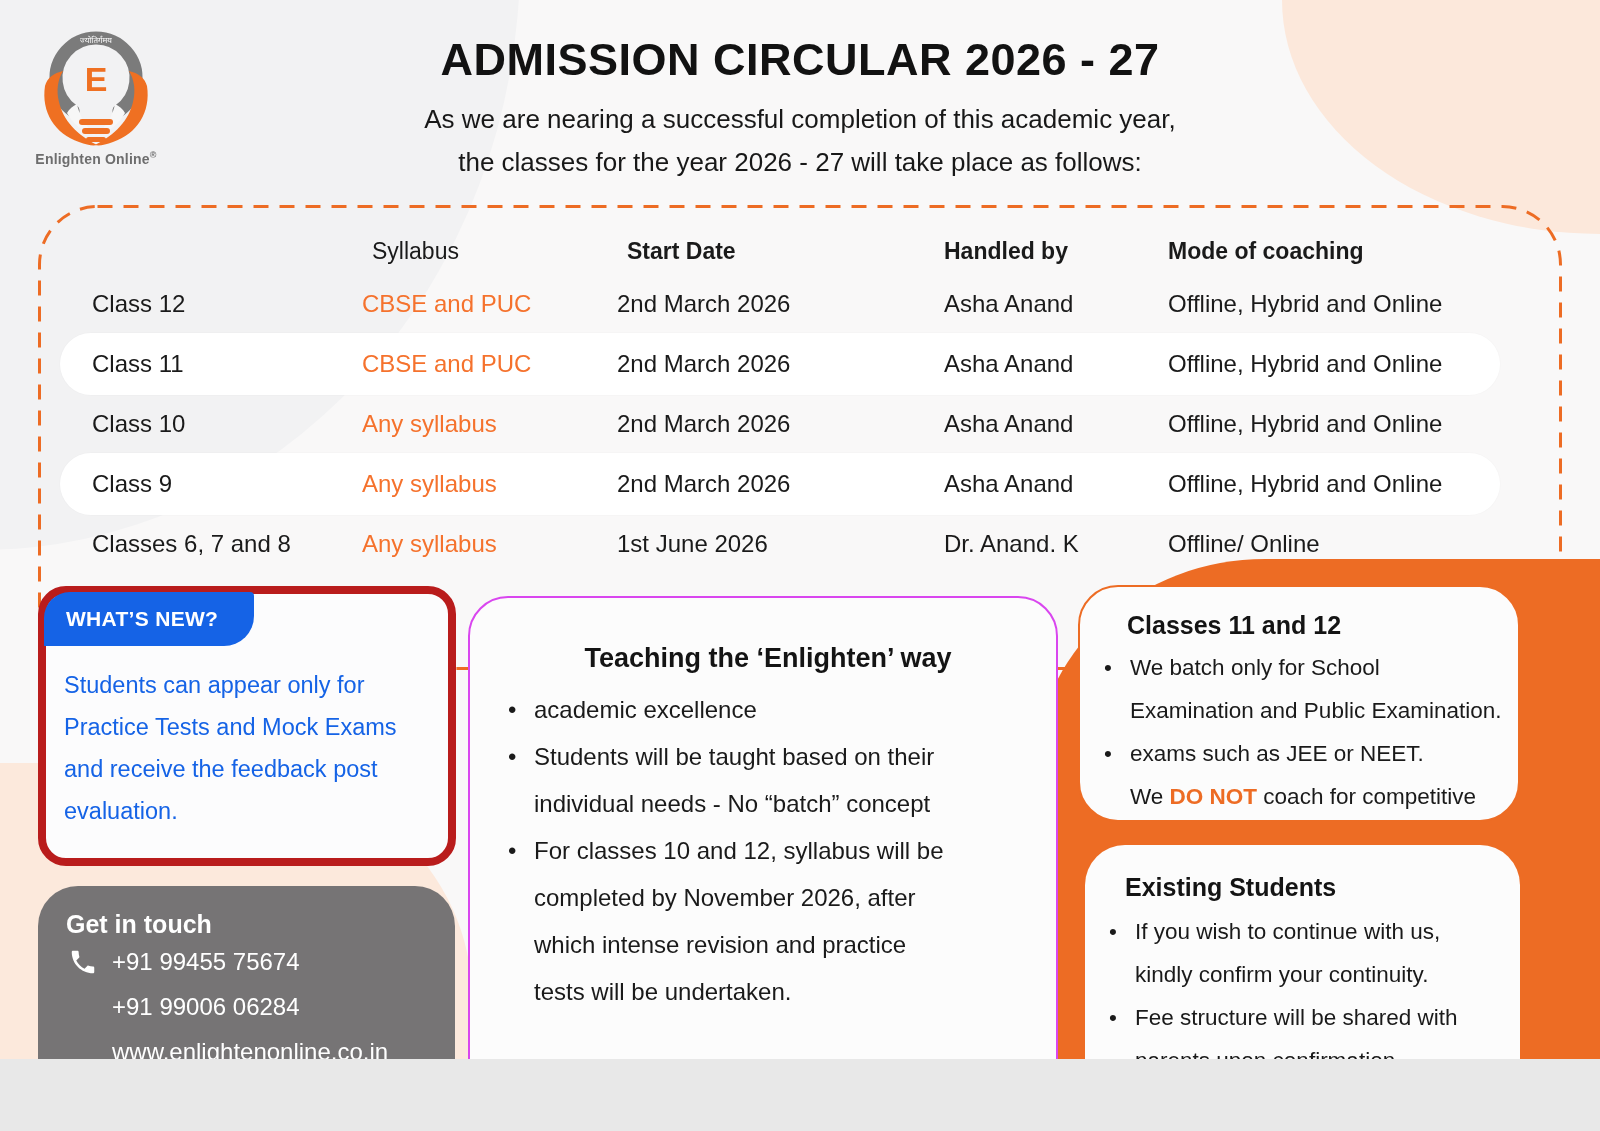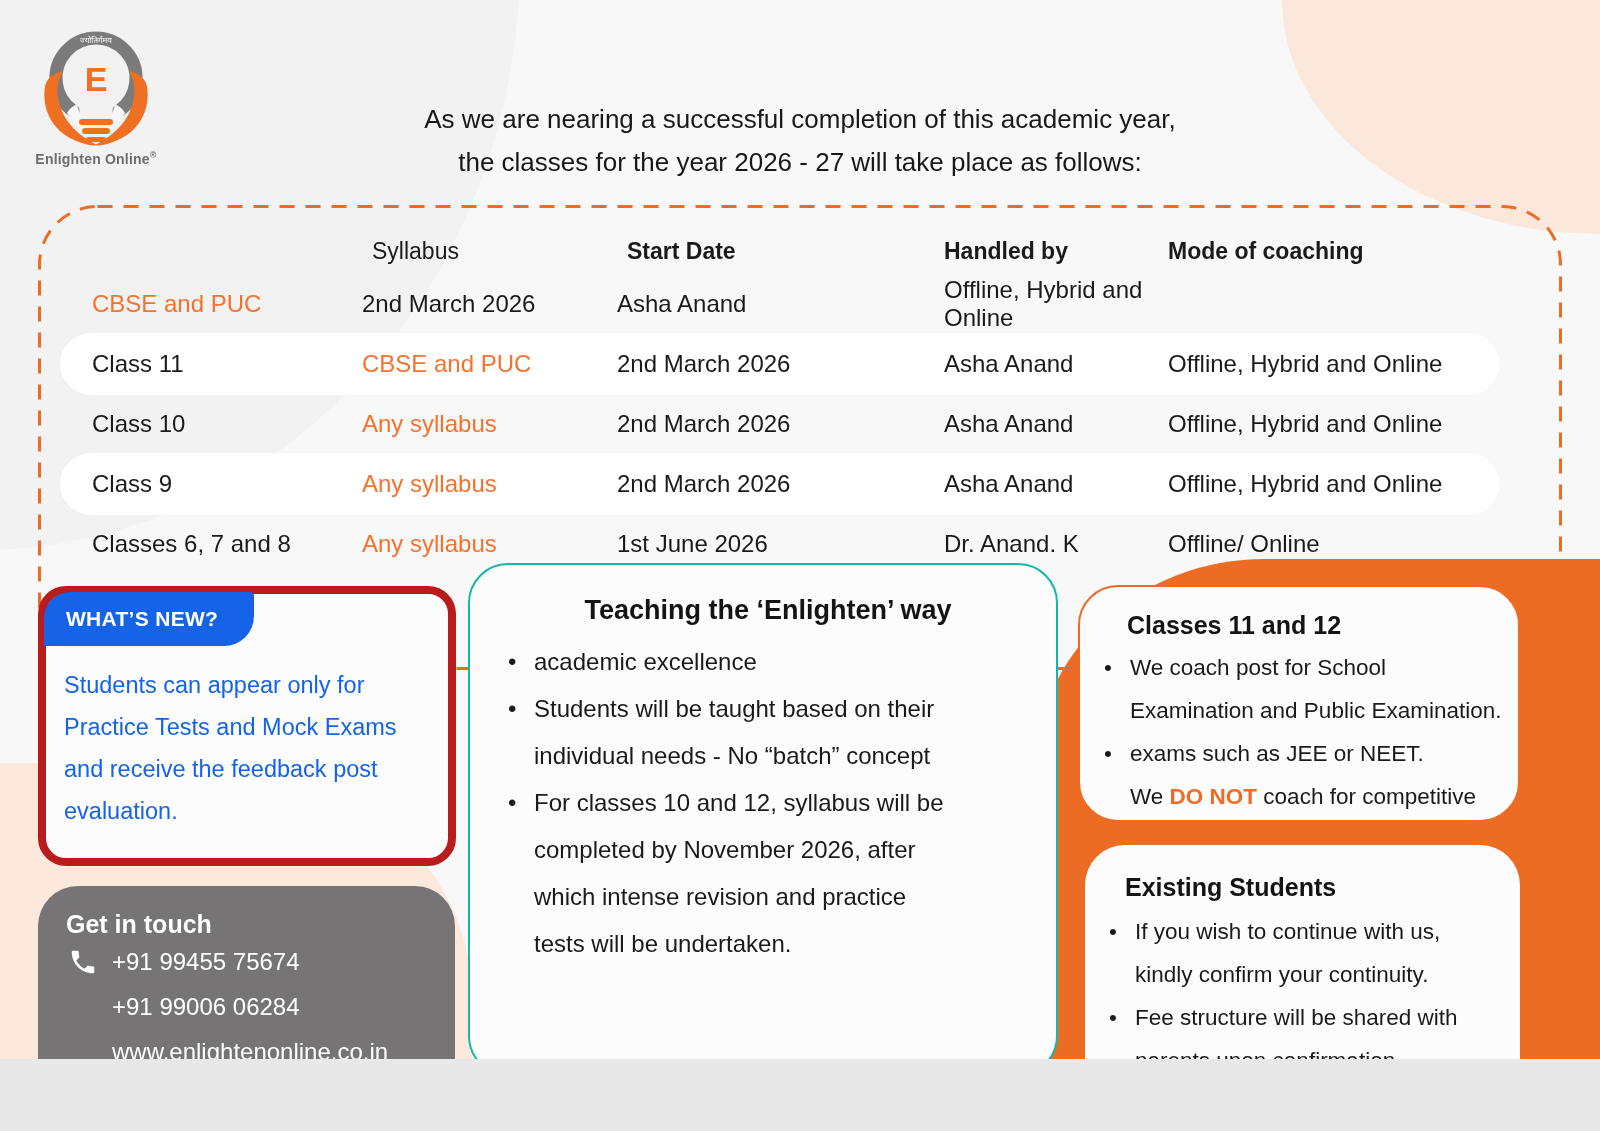--- a/index.html
+++ b/index.html
@@ -80,22 +80,22 @@
   }
   .contact-title { font-size:25px; font-weight:bold; }
   .contact-row { display:flex; align-items:flex-start; }
   .phone-icon { width:30px; margin:8px 14px 0 2px; flex:0 0 auto; }
   .contact-lines { font-size:24px; line-height:45px; }
   .contact-lines span { display:block; }
   .site-link { text-decoration:underline; text-underline-offset:5px; cursor:pointer; }
 
   .card { background:#fcfcfc; border-radius:40px; position:absolute; z-index:4; }
   .teaching-card {
-    left:468px; top:563px; width:590px; height:513px;
-    border:2px solid #14b8a6; padding:30px 24px 0 34px;
+    left:468px; top:596px; width:590px; height:513px;
+    border:2px solid #d946ef; padding:45px 24px 0 34px;
   }
   .card-title { font-size:26px; font-weight:bold; color:#141414; }
   .teaching-card .card-title { text-align:center; font-size:27px; margin-bottom:12px; }
   ul.blist { list-style:none; }
   ul.blist li { position:relative; padding-left:30px; }
   ul.blist li::before { content:"•"; position:absolute; left:4px; top:0; }
   .teaching-card ul.blist { font-size:24px; line-height:47px; }
   ul.blist span { display:block; }
 
   .c1112-card {
@@ -142,35 +142,37 @@
                C 107 57 114 62 116 70 Z" fill="#ef7022"></path>
       <path d="M 94 97 C 88 108 78 116 66 119 C 76 109 82 99 84 88
                C 88 90 92 93 94 97 Z" fill="#f7f7f7"></path>
       <rect x="48" y="103" width="34" height="6" rx="3" fill="#ef7022"></rect>
       <rect x="51" y="112" width="28" height="6" rx="3" fill="#ef7022"></rect>
       <rect x="55" y="121" width="20" height="5" rx="2.5" fill="#ef7022"></rect>
     </svg>
     <div class="brand-name"><span>Enlighten Online</span><sup>®</sup></div>
   </div>
 
+  <div class="page-title">ADMISSION CIRCULAR 2026 - 27</div>
   <div class="page-subtitle">
     <div>As we are nearing a successful completion of this academic year,</div>
     <div>the classes for the year 2026 - 27 will take place as follows:</div>
   </div>
 
   <div class="sched-table">
     <div class="t-row head">
       <div></div>
       <div class="c-syllabus">Syllabus</div>
       <div class="c-start">Start Date</div>
       <div>Handled by</div>
       <div>Mode of coaching</div>
     </div>
 
     <div class="t-row">
+      <div>Class 12</div>
       <div class="orange-text">CBSE and PUC</div>
       <div>2nd March 2026</div>
       <div>Asha Anand</div>
       <div>Offline, Hybrid and Online</div>
     </div>
 
     <div class="t-row pill">
       <div>Class 11</div>
       <div class="orange-text">CBSE and PUC</div>
       <div>2nd March 2026</div>
@@ -229,21 +231,21 @@
         <span>which intense revision and practice</span>
         <span>tests will be undertaken.</span>
       </li>
     </ul>
   </div>
 
   <div class="card c1112-card">
     <div class="card-title">Classes 11 and 12</div>
     <ul class="blist">
       <li>
-        <span>We coach post for School</span>
+        <span>We batch only for School</span>
         <span>Examination and Public Examination.</span>
       </li>
       <li>
         <span>exams such as JEE or NEET.</span>
         <span><span style="display:inline">We </span><span class="strong-orange">DO NOT</span><span style="display:inline"> coach for competitive</span></span>
       </li>
     </ul>
   </div>
 
   <div class="card existing-card">

